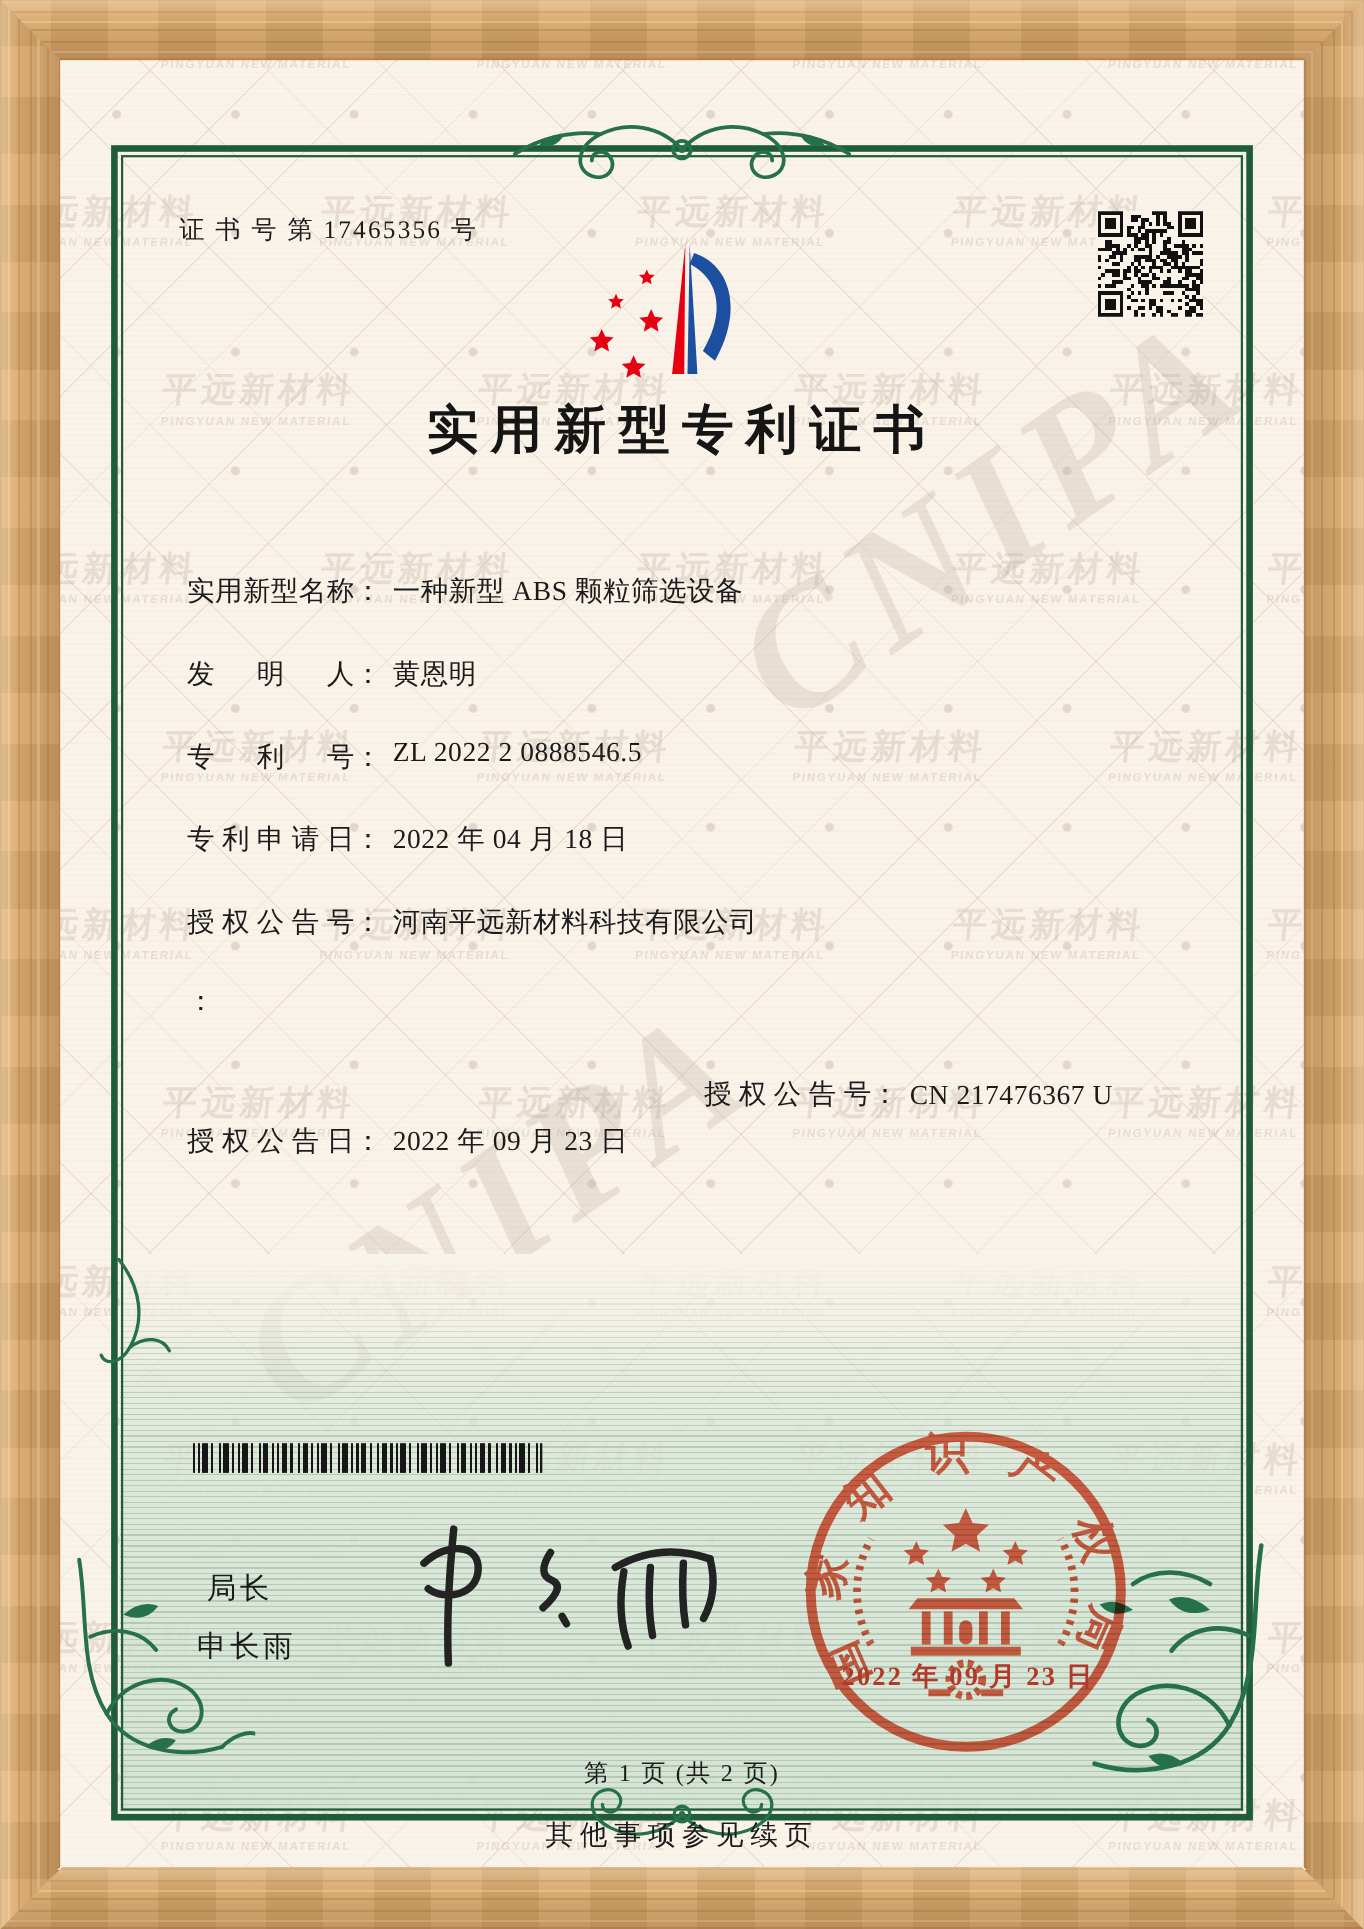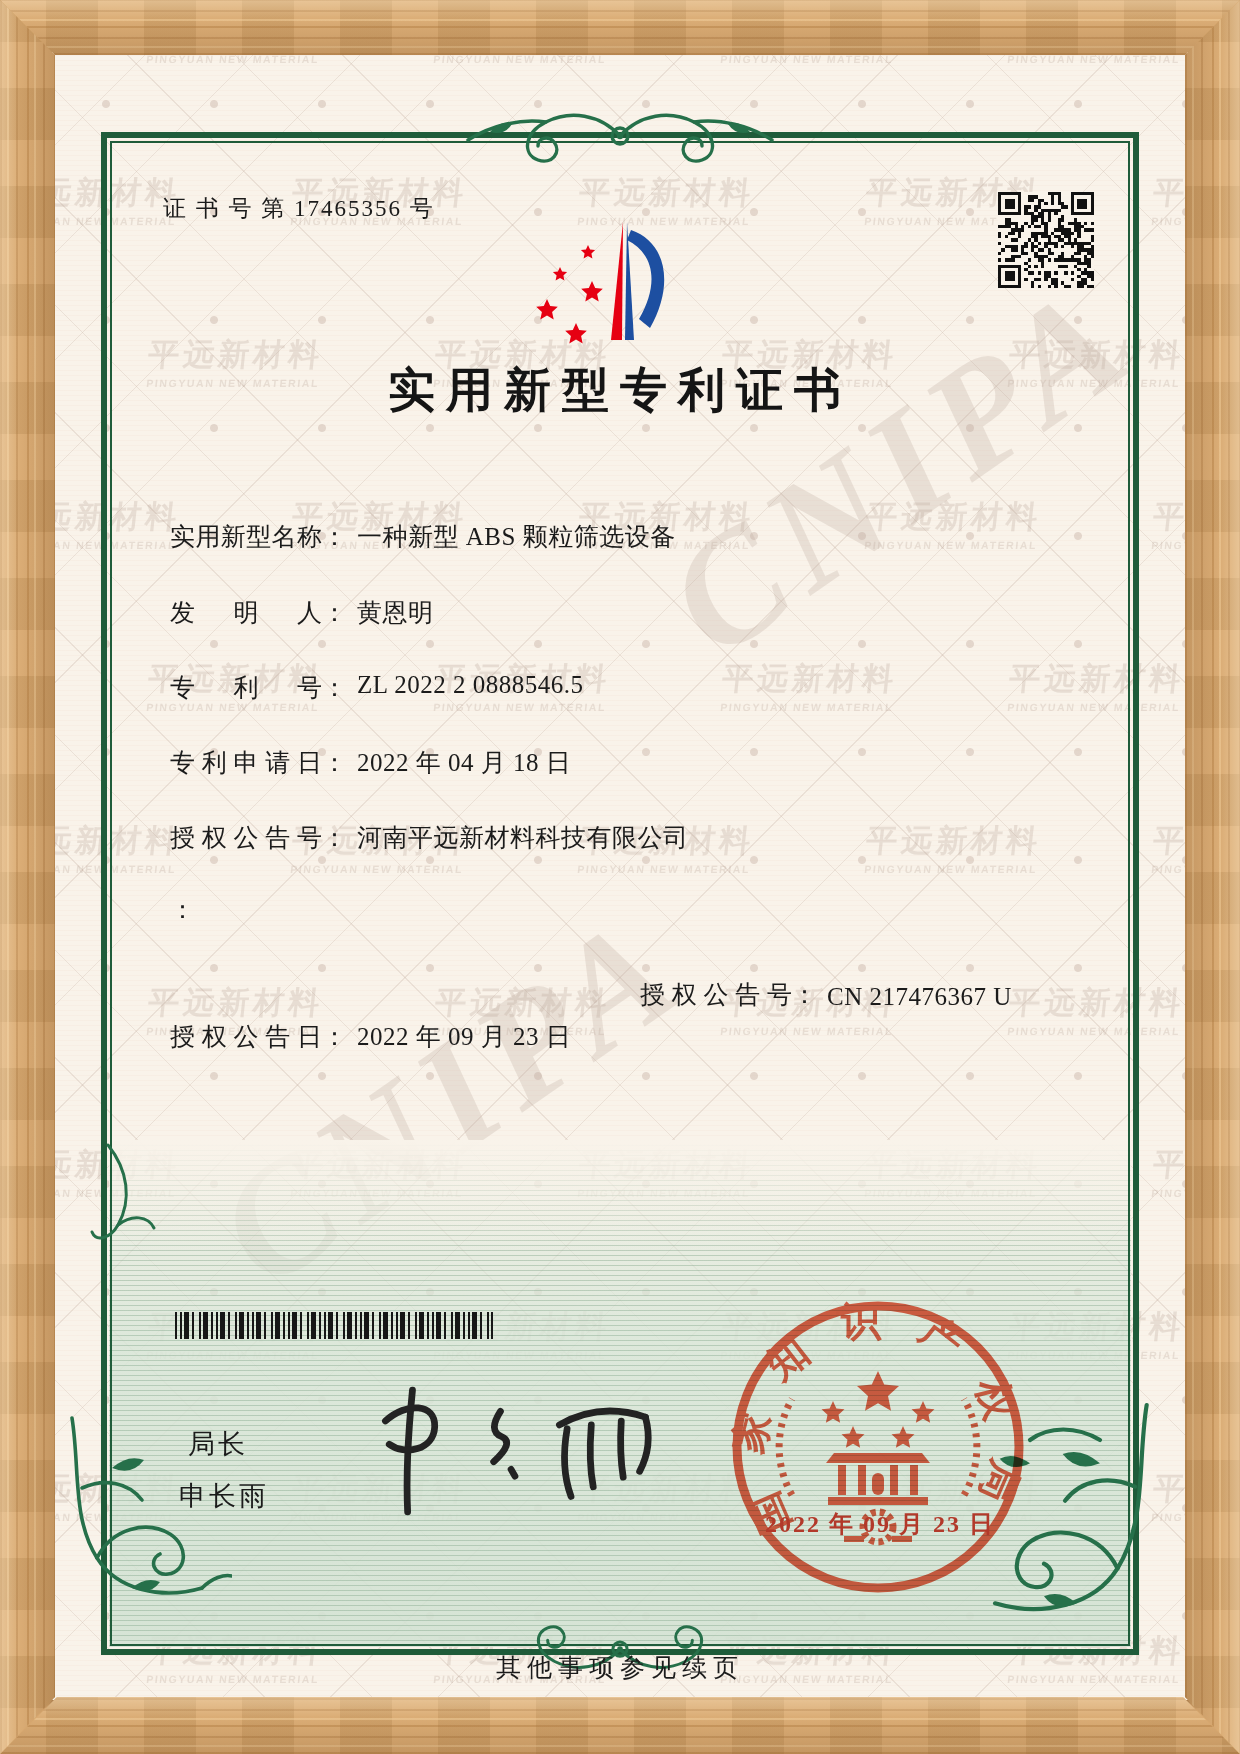--- a/index.html
+++ b/index.html
@@ -775,19 +775,20 @@
     </g>
     <g stroke="#e4563a" fill="none">
       <path d="M66,200 A 96 96 0 0 1 66,104" stroke-width="7" stroke-dasharray="4 6"></path>
       <path d="M238,200 A 96 96 0 0 0 238,104" stroke-width="7" stroke-dasharray="4 6"></path>
       <circle cx="152" cy="232" r="15" stroke-width="7" stroke-dasharray="5 4"></circle>
       <path d="M118,244 H138 M166,244 H186" stroke-width="6"></path>
     </g>
   </svg>
   <div class="seal-date">2022 年 09 月 23 日</div>
 
+  <div class="txt page-footer">第 1 页 (共 2 页)</div>
   <div class="txt continuation">其他事项参见续页</div>
 
   <div class="wood wood-h wood-top"></div>
   <div class="wood wood-h wood-bottom"></div>
   <div class="wood wood-v wood-left"></div>
   <div class="wood wood-v wood-right"></div>
 </div>
 
 </body></html>

